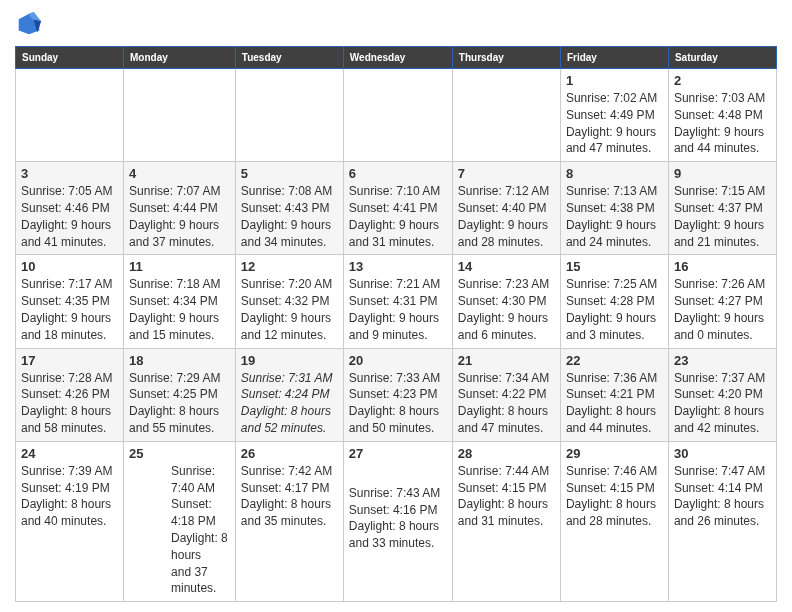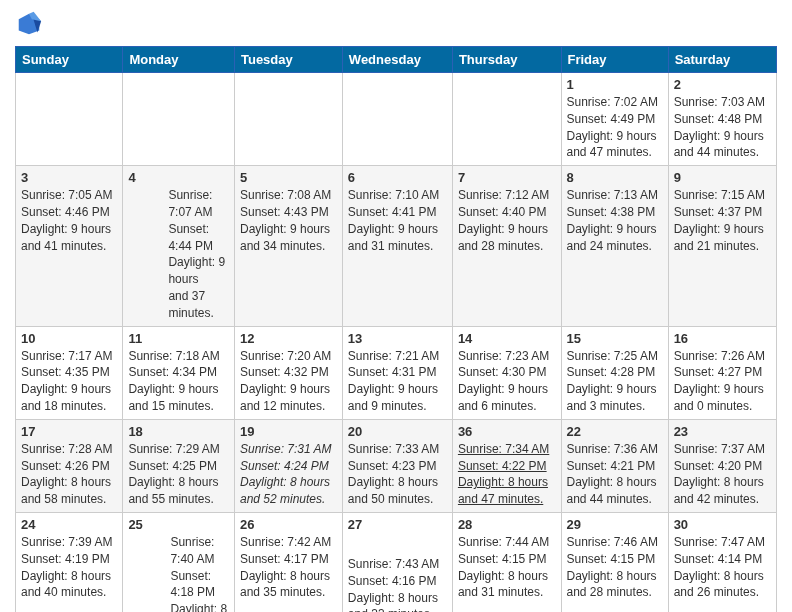--- a/index.html
+++ b/index.html
@@ -48,24 +48,24 @@
     .location {
       font-size: 15px;
       color: #555;
     }
     .calendar {
       width: 100%;
       border-collapse: collapse;
       border: 1px solid #ccc;
     }
     .calendar th {
-      background: #0369a1;
+      background: #404040;
       color: #fff;
       padding: 5px 6px;
-      font-size: 13px;
+      font-size: 10px;
       font-weight: bold;
       text-align: left;
       border: 1px solid #2a60b5;
     }
     .calendar td {
       vertical-align: top;
       padding: 4px 5px;
       border: 1px solid #ccc;
       width: 113px;
       height: 82px;
@@ -150,21 +150,21 @@
         <tr>
           <td>
             <span class="day-num">3</span>
             <div class="day-info" style="white-space: pre-line;">Sunrise: 7:05 AM
 Sunset: 4:46 PM
 Daylight: 9 hours
 and 41 minutes.</div>
           </td>
           <td>
             <span class="day-num">4</span>
-            <div class="day-info" style="white-space: pre-line; margin-left: 40px;">Sunrise: 7:07 AM
+            <div class="day-info" style="white-space: pre-line;">Sunrise: 7:07 AM
 Sunset: 4:44 PM
 Daylight: 9 hours
 and 37 minutes.</div>
           </td>
           <td>
             <span class="day-num">5</span>
             <div class="day-info" style="white-space: pre-line;">Sunrise: 7:08 AM
 Sunset: 4:43 PM
 Daylight: 9 hours
 and 34 minutes.</div>
@@ -272,22 +272,22 @@
 and 52 minutes.</div>
           </td>
           <td>
             <span class="day-num">20</span>
             <div class="day-info" style="white-space: pre-line;">Sunrise: 7:33 AM
 Sunset: 4:23 PM
 Daylight: 8 hours
 and 50 minutes.</div>
           </td>
           <td>
-            <span class="day-num">36</span>
-            <div class="day-info" style="white-space: pre-line; text-decoration: underline;">Sunrise: 7:34 AM
+            <span class="day-num">21</span>
+            <div class="day-info" style="white-space: pre-line;">Sunrise: 7:34 AM
 Sunset: 4:22 PM
 Daylight: 8 hours
 and 47 minutes.</div>
           </td>
           <td>
             <span class="day-num">22</span>
             <div class="day-info" style="white-space: pre-line;">Sunrise: 7:36 AM
 Sunset: 4:21 PM
 Daylight: 8 hours
 and 44 minutes.</div>

